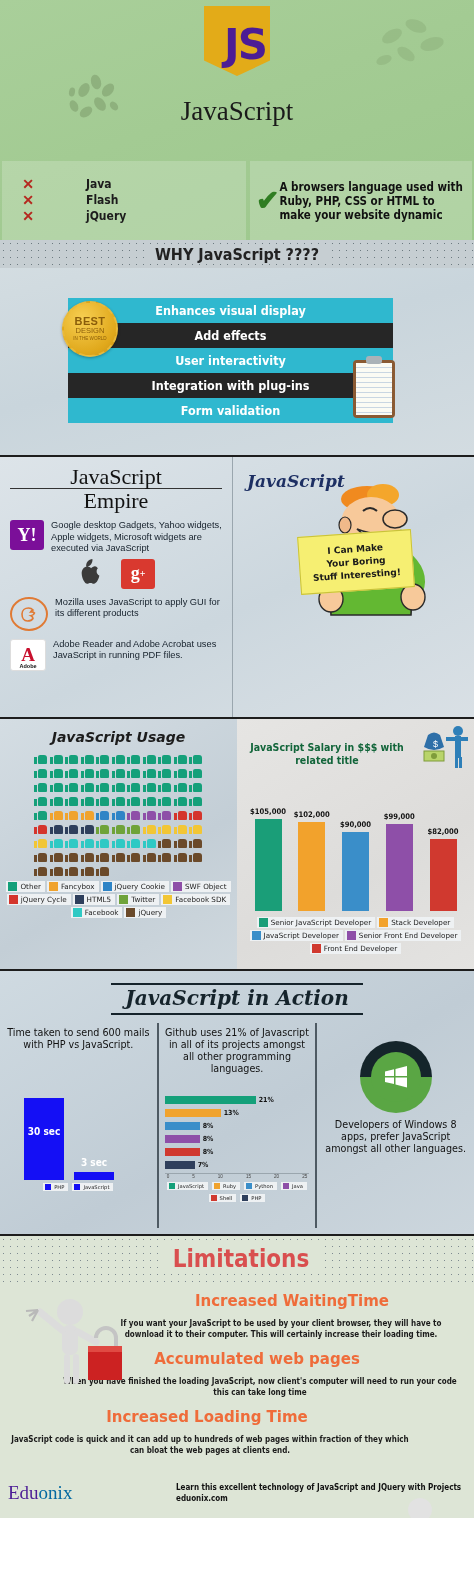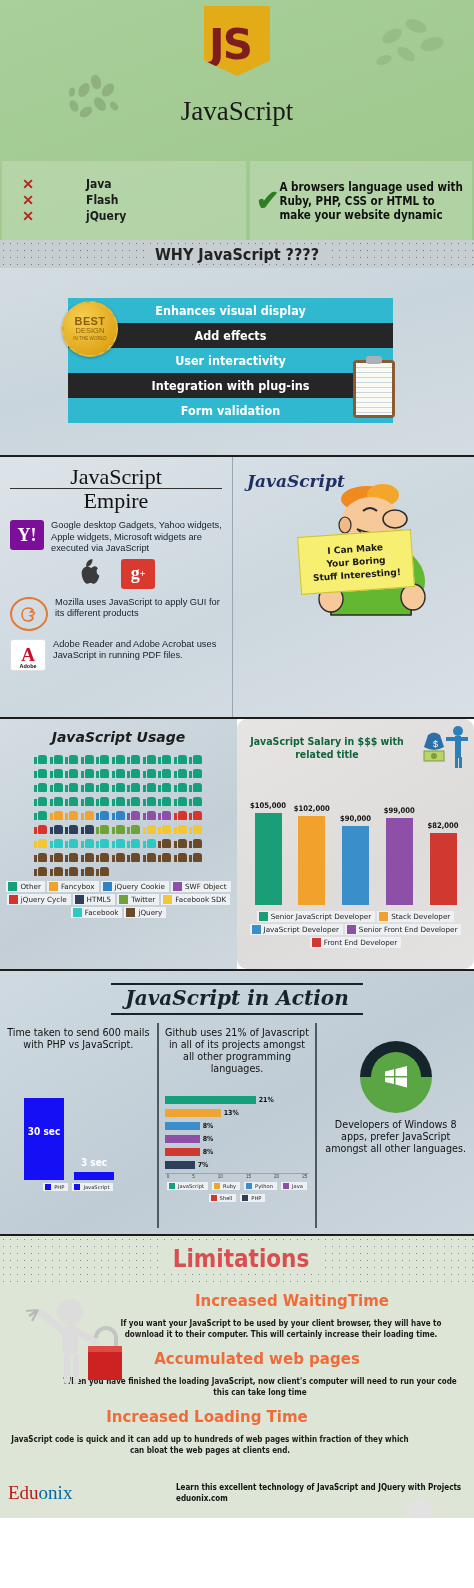--- a/index.html
+++ b/index.html
@@ -20,22 +20,22 @@
   .hero-logo{
     position:absolute;left:50%;top:6px;transform:translateX(-50%);
     width:66px;height:70px;
   }
   .js-shield{
     width:66px;height:70px;background:#e3ab18;
     clip-path:polygon(0 0,100% 0,100% 78%,50% 100%,0 78%);
     position:relative;
   }
   .js-shield .js-text{
-    position:absolute;right:19px;bottom:10px;
-    color:#7f1d1d;font-family:"DejaVu Sans",sans-serif;
+    position:absolute;right:4px;bottom:10px;
+    color:#4c1d95;font-family:"DejaVu Sans",sans-serif;
     font-weight:bold;font-size:42px;line-height:42px;letter-spacing:-2px;
   }
   .hero-title{
     position:absolute;left:50%;top:96px;transform:translateX(-50%);
     font-family:"Liberation Serif",serif;font-size:27px;color:#1a1a1a;
     white-space:nowrap;
   }
   .beans{position:absolute;left:60px;top:60px;width:70px;height:70px;opacity:.55;}
   .leaves{position:absolute;right:22px;top:16px;width:80px;height:60px;opacity:.55;}
 
@@ -159,23 +159,22 @@
   .thumb{width:13px;height:12px;position:relative;}
   .thumb::before{content:"";position:absolute;left:0;bottom:0;width:3px;height:7px;background:currentColor;}
   .thumb::after{content:"";position:absolute;left:4px;bottom:0;width:9px;height:9px;background:currentColor;
     border-radius:2px 3px 1px 1px;}
   .legend{display:flex;flex-wrap:wrap;justify-content:center;gap:2px;margin-top:5px;}
   .lg{display:flex;align-items:center;gap:3px;background:#eef1f3;padding:1px 4px 1px 2px;}
   .lg i{width:9px;height:9px;display:block;}
   .lg span{font-size:7.2px;color:#222;font-family:"DejaVu Sans",sans-serif;}
 
   .salary{
-    flex:1;box-sizing:border-box;padding:16px 6px 0;position:relative;
+    flex:1;box-sizing:border-box;padding:22px 6px 0;position:relative;
     background:linear-gradient(150deg,#e6e5e3 0%,#dddcda 60%,#e4e3e1 100%);
-    border-radius:10px;
   }
   .salary h3{
     margin:0;font-size:10.5px;font-weight:bold;color:#12653a;text-align:center;line-height:13px;width:168px;
     font-family:"DejaVu Sans Condensed","Liberation Sans",sans-serif;
   }
   .money-man{position:absolute;right:4px;top:6px;width:54px;height:44px;}
   .bars{display:flex;align-items:flex-end;justify-content:space-between;height:118px;padding:0 10px;margin-top:26px;}
   .barwrap{width:30px;display:flex;flex-direction:column;align-items:center;justify-content:flex-end;height:118px;}
   .barwrap .amt{font-size:7.6px;font-weight:bold;color:#111;margin-bottom:3px;
     font-family:"DejaVu Sans Condensed","Liberation Sans",sans-serif;white-space:nowrap;}
@@ -245,21 +244,21 @@
     margin:0 auto;font-size:8px;font-weight:bold;color:#1a1a1a;text-align:center;line-height:11px;
     font-family:"DejaVu Sans Condensed","Liberation Sans",sans-serif;
   }
   .lim-p.p1{width:330px;margin-left:116px;}
   .lim-p.p2{width:400px;margin-left:60px;}
   .lim-p.p3{width:400px;margin-left:10px;}
   .keyman{position:absolute;left:18px;top:58px;width:105px;height:100px;}
   .ballman{position:absolute;right:8px;top:258px;width:90px;height:90px;}
   .footer{display:flex;align-items:flex-end;justify-content:space-between;margin-top:26px;padding:0 8px 4px;}
   .brand{font-family:"Liberation Serif",serif;font-size:19px;}
-  .brand .edu{color:#b91c1c;}
+  .brand .edu{color:#4c1d95;}
   .brand .onix{color:#0369a1;}
   .foot-txt{font-size:8px;font-weight:bold;color:#111;line-height:11px;text-align:left;width:290px;
     font-family:"DejaVu Sans Condensed","Liberation Sans",sans-serif;}
 </style>
 </head>
 <body>
 
 <div class="page">
 
   <section class="hero">

